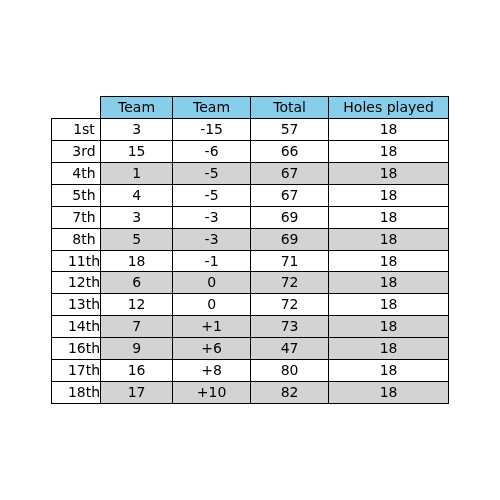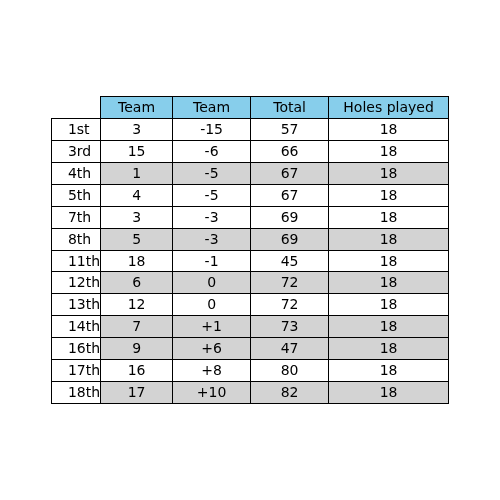--- a/index.html
+++ b/index.html
@@ -30,21 +30,21 @@
     }
     thead th {
       background: #87ceeb;
       margin-top: 48px;
     }
     .rank-hdr {
       border: none !important;
       background: #fff !important;
     }
     td.rank {
-      text-align: left;
+      text-align: center;
       padding-left: 16px;
       min-width: 44px;
       background: #fff !important;
     }
     col.c-team { width: 72px; }
     col.c-score { width: 78px; }
     col.c-total { width: 78px; }
     col.c-holes { width: 120px; }
     tbody tr.alt td:not(.rank) { background: #d3d3d3; }
     tbody tr td:not(.rank) { background: #fff; }
@@ -110,21 +110,21 @@
           <td class="rank">8th</td>
           <td>5</td>
           <td>-3</td>
           <td>69</td>
           <td>18</td>
         </tr>
         <tr>
           <td class="rank">11th</td>
           <td>18</td>
           <td>-1</td>
-          <td>45</td>
+          <td>71</td>
           <td>18</td>
         </tr>
         <tr class="alt">
           <td class="rank">12th</td>
           <td>6</td>
           <td>0</td>
           <td>72</td>
           <td>18</td>
         </tr>
         <tr>

